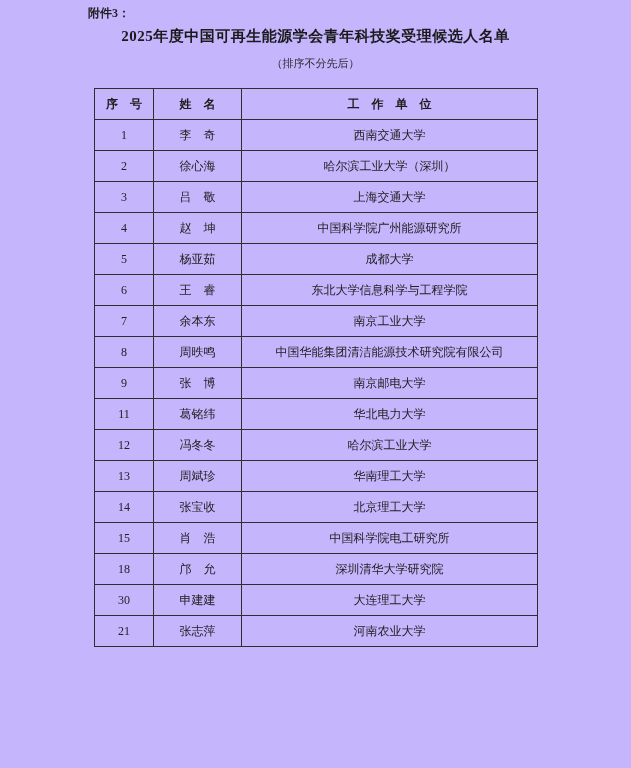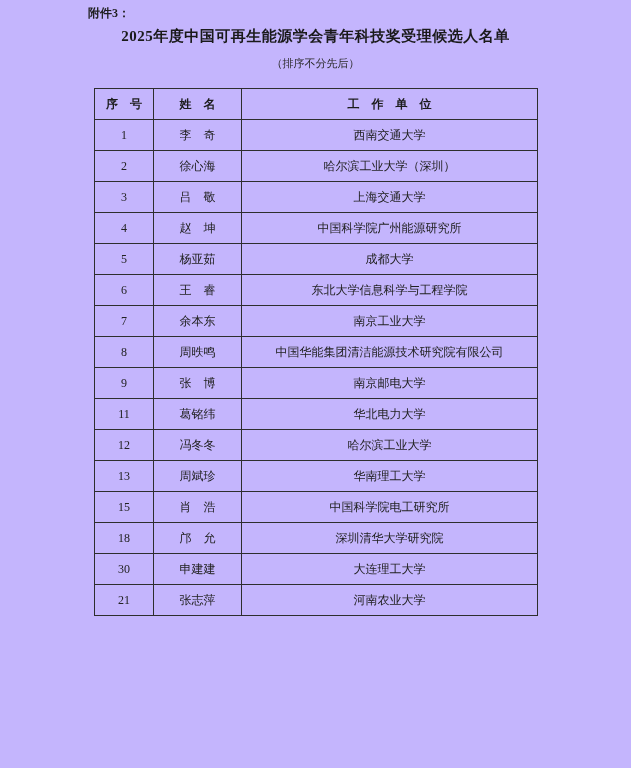--- a/index.html
+++ b/index.html
@@ -143,20 +143,25 @@
           <td>12</td>
           <td>冯冬冬</td>
           <td>哈尔滨工业大学</td>
         </tr>
         <tr>
           <td>13</td>
           <td>周斌珍</td>
           <td>华南理工大学</td>
         </tr>
         <tr>
+          <td>14</td>
+          <td>张宝收</td>
+          <td>北京理工大学</td>
+        </tr>
+        <tr>
           <td>15</td>
           <td>肖　浩</td>
           <td>中国科学院电工研究所</td>
         </tr>
         <tr>
           <td>18</td>
           <td>邝　允</td>
           <td>深圳清华大学研究院</td>
         </tr>
         <tr>

